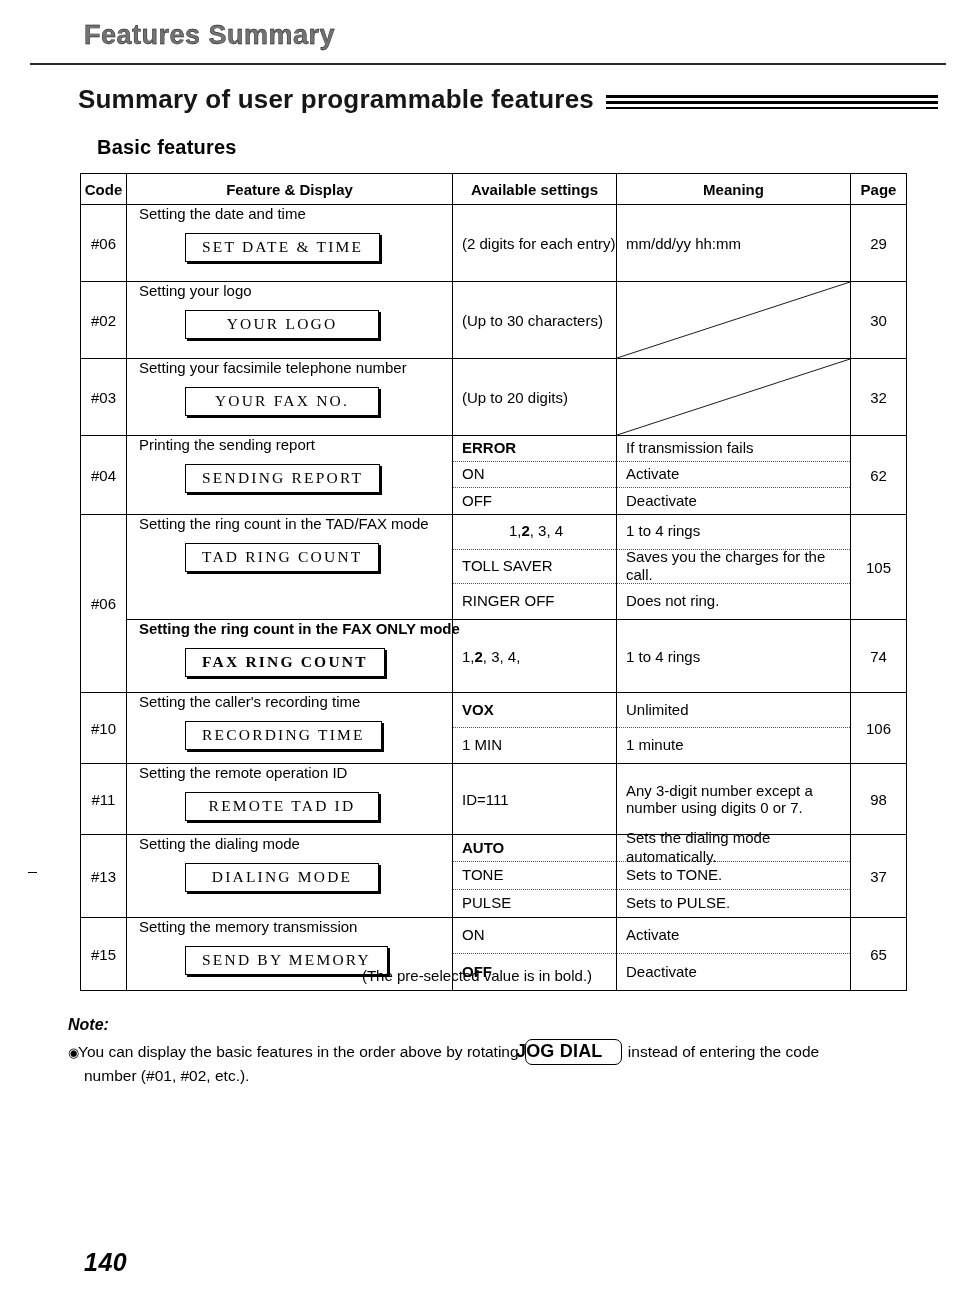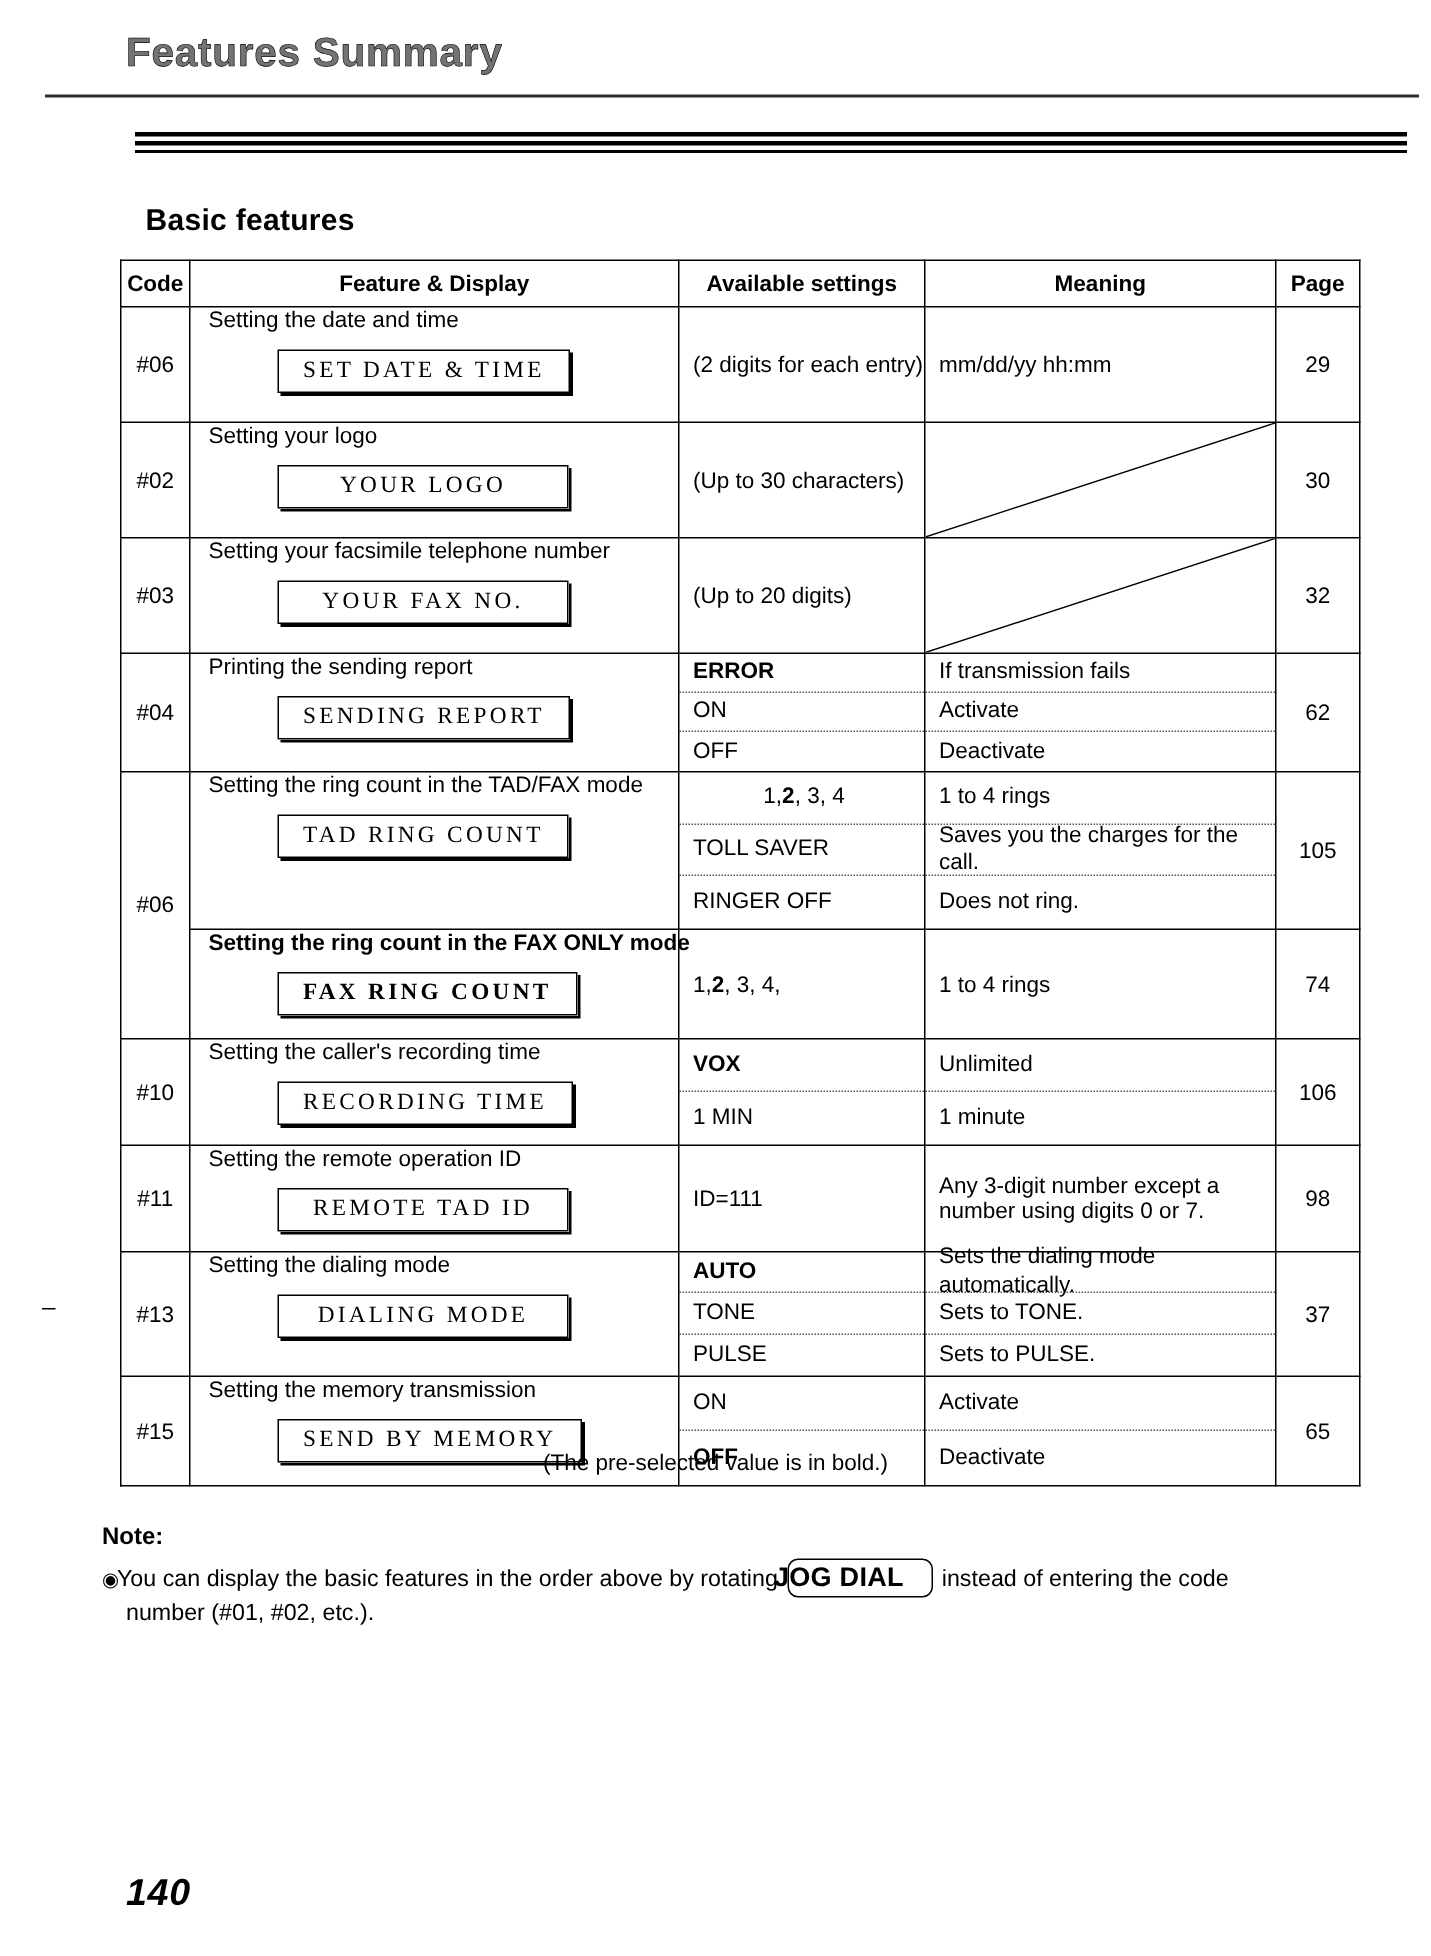--- a/index.html
+++ b/index.html
@@ -193,21 +193,21 @@
     font-size: 15px;
   }
   .note-block {
     position: absolute;
     left: 68px;
     top: 1013px;
     width: 850px;
     font-size: 15.5px;
     line-height: 1.45;
   }
-  .note-label { font-weight: bold; font-size: 16px; }
+  .note-label { font-weight: bold; font-size: 16px; font-style: italic; }
   .note-item {
     display: block;
     margin-top: 3px;
     padding-left: 16px;
     text-indent: -16px;
   }
   .bullet {
     display: inline-block;
     width: 10px;
     text-indent: 0;
@@ -248,20 +248,21 @@
     border-top: 1.5px solid #000;
   }
 </style>
 </head>
 <body>
 
 <div class="running-head">Features Summary</div>
 <div class="head-rule"></div>
 
 <div class="section-title-wrap">
+  <div class="section-title">Summary of user programmable features</div>
   <div class="title-rules">
     <span class="r1"></span>
       <span class="r2"></span>
       <span class="r3"></span>
   </div>
 </div>
 
 <div class="subsection-title">Basic features</div>
 
 <table class="feat-table">

